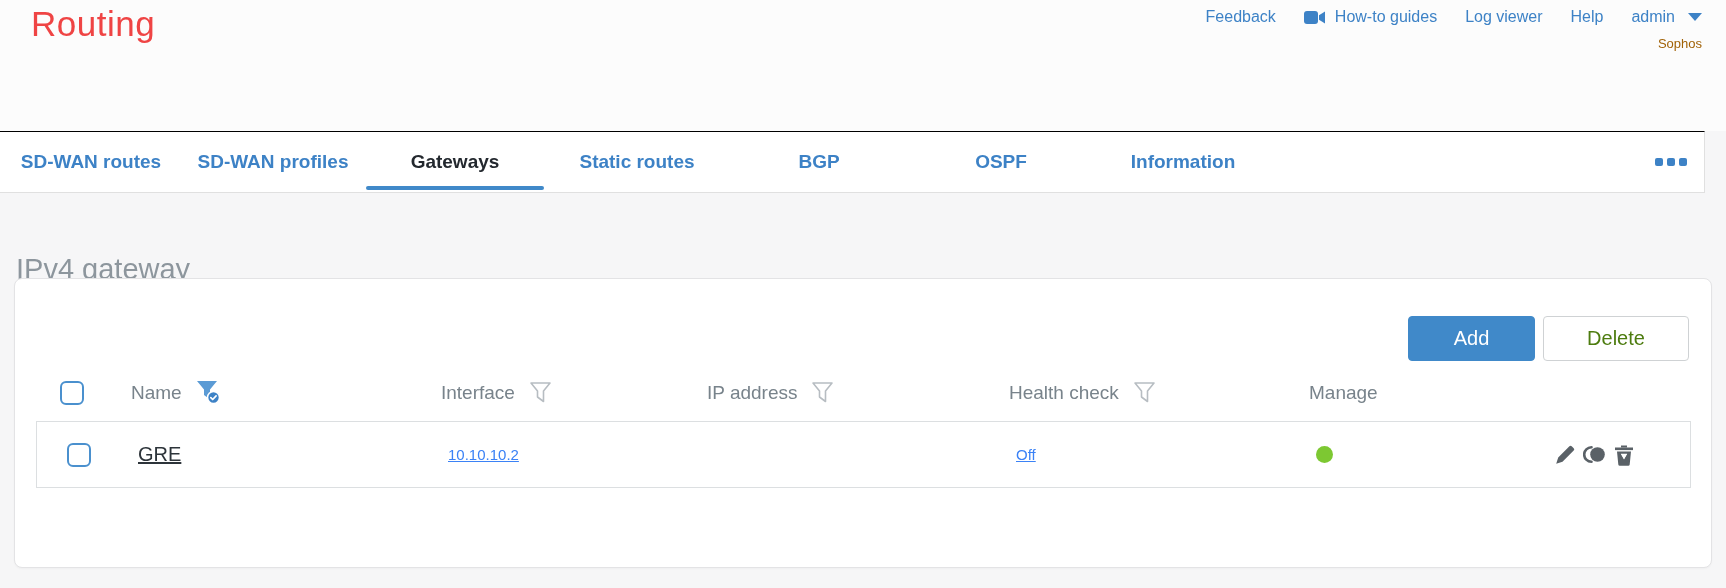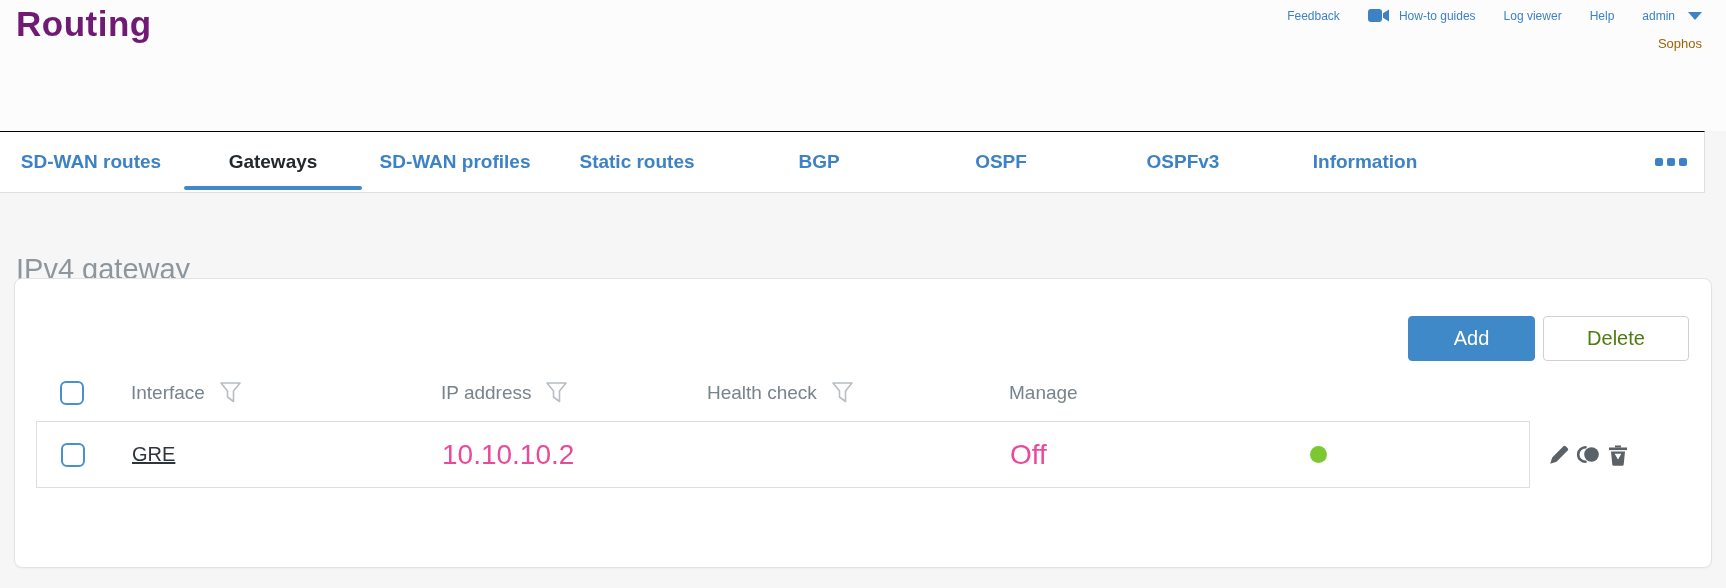--- a/index.html
+++ b/index.html
@@ -5,22 +5,22 @@
   * { box-sizing: border-box; margin: 0; padding: 0; }
   html,body { width:1726px; height:588px; overflow:hidden; }
   body {
     font-family: "Liberation Sans", "DejaVu Sans", sans-serif;
     background:#f6f6f7;
     position:relative;
     color:#30373d;
   }
   
   .top-header { position:absolute; top:0; left:0; width:1726px; height:131px; background:#fcfcfc; }
-  .page-title { position:absolute; top:4px; left:16px; font-size:35px; font-weight:700; color:#701a75; letter-spacing:.5px; }
-  .top-nav { position:absolute; top:8px; right:24px; display:flex; align-items:center; gap:28px; font-size:12px; color:var(--accent); }
+  .page-title { position:absolute; top:4px; left:31px; font-size:35px; font-weight:400; color:#ef4444; letter-spacing:.5px; }
+  .top-nav { position:absolute; top:8px; right:24px; display:flex; align-items:center; gap:28px; font-size:16px; color:var(--accent); }
   .top-nav .nav-link { display:flex; align-items:center; gap:9px; cursor:pointer; white-space:nowrap; }
   .brand-label { position:absolute; top:36px; right:24px; font-size:13px; color:#a16207; }
   .caret { width:0; height:0; border-left:7px solid transparent; border-right:7px solid transparent; border-top:8px solid var(--accent); margin-left:4px; display:inline-block; }
   .cam-icon svg { display:block; }
   
   .tab-bar { position:absolute; top:131px; left:0; width:1705px; height:62px; background:#ffffff;
     border-top:1px solid #000000; border-bottom:1px solid #e0e0e0; border-right:1px solid #e0e0e0;
     display:flex; align-items:stretch; }
   .tab { width:182px; text-align:center; line-height:60px; font-size:19px; font-weight:bold; color:var(--accent); cursor:pointer; position:relative; white-space:nowrap; }
   .tab.active { color:#23282e; }
@@ -37,24 +37,24 @@
   .btn-add { min-width:127px; background:var(--button-blue); border:1px solid var(--button-blue); color:#ffffff; }
   .btn-delete { min-width:146px; background:#ffffff; border:1px solid #cfd2d4; color:#4d7c0f; }
   
   .grid { display:grid; grid-template-columns:70px 310px 266px 302px 300px 239px 1fr; align-items:center; }
   .header-row { position:absolute; top:85px; left:21px; width:1655px; height:57px; }
   .cell { padding-left:25px; display:flex; align-items:center; gap:14px; min-width:0; }
   .cell.cb-cell { padding-left:24px; }
   .hlabel { font-size:19px; color:#78838b; white-space:nowrap; }
   .checkbox { width:24px; height:24px; border:2px solid #4a90ce; border-radius:6px; background:#fff; cursor:pointer; flex:none; }
   .funnel { display:flex; align-items:center; cursor:pointer; flex:none; }
-  .table-body { position:absolute; top:142px; left:21px; width:1494px; border:1px solid #dcdfe1; background:#fff; }
+  .table-body { position:absolute; top:142px; left:21px; width:1655px; border:1px solid #dcdfe1; background:#fff;padding-left:6px; }
   .data-row { height:65px; }
   .row-link { font-size:20px; color:#2d343a; text-decoration:underline; cursor:pointer; }
-  .row-text { font-size:28px; color:#ec4899; }
+  .row-text { font-size:15px; color:#3b82f6;text-decoration:underline; }
   .status-dot { width:17px; height:17px; border-radius:50%; background:var(--status-up); flex:none; }
   .manage-icons { display:flex; align-items:center; gap:7px; }
   .manage-icons span { cursor:pointer; display:flex; }
 </style>
 </head>
 <body>
 
 <div class="top-header">
   <div class="page-title">Routing</div>
 
@@ -80,46 +80,55 @@
     <span class="nav-link">
       <span>admin</span>
       <span class="caret"></span>
     </span>
   </div>
   <div class="brand-label">Sophos</div>
 </div>
 
 <div class="tab-bar">
   <div class="tab">SD-WAN routes</div>
+  <div class="tab">SD-WAN profiles</div>
   <div class="tab active">Gateways</div>
-  <div class="tab">SD-WAN profiles</div>
   <div class="tab">Static routes</div>
   <div class="tab">BGP</div>
   <div class="tab">OSPF</div>
-  <div class="tab">OSPFv3</div>
   <div class="tab">Information</div>
   <div class="tab-more">
     <i></i>
       <i></i>
       <i></i>
   </div>
 </div>
 
 <div class="section-heading">IPv4 gateway</div>
 
 <div class="panel">
 
   <div class="btn-row">
     <button class="btn btn-add">Add</button>
     <button class="btn btn-delete">Delete</button>
   </div>
 
   <div class="header-row grid">
     <div class="cell cb-cell">
       <span class="checkbox"></span>
+    </div>
+    <div class="cell">
+      <span class="hlabel">Name</span>
+      <span class="funnel">
+        <svg width="26" height="25" viewBox="0 0 26 25">
+          <path d="M1 1 H21 L14 9.5 V19.5 L8 15 V9.5 Z" fill="#5b9bd5"></path>
+          <circle cx="17.5" cy="17.5" r="6" fill="#3d82c6" stroke="#ffffff" stroke-width="1.6"></circle>
+          <path d="M14.8 17.6 l1.9 1.9 3.4-3.6" stroke="#ffffff" stroke-width="1.7" fill="none" stroke-linecap="round" stroke-linejoin="round"></path>
+        </svg>
+      </span>
     </div>
     <div class="cell">
       <span class="hlabel">Interface</span>
       <span class="funnel">
         <svg width="23" height="23" viewBox="0 0 23 23">
             <path d="M2 2 H21 L14.5 10 V20.5 L8.5 16 V10 Z" fill="none" stroke="#b7bdc2" stroke-width="1.6" stroke-linejoin="round"></path>
           </svg>
       </span>
     </div>
     <div class="cell">

